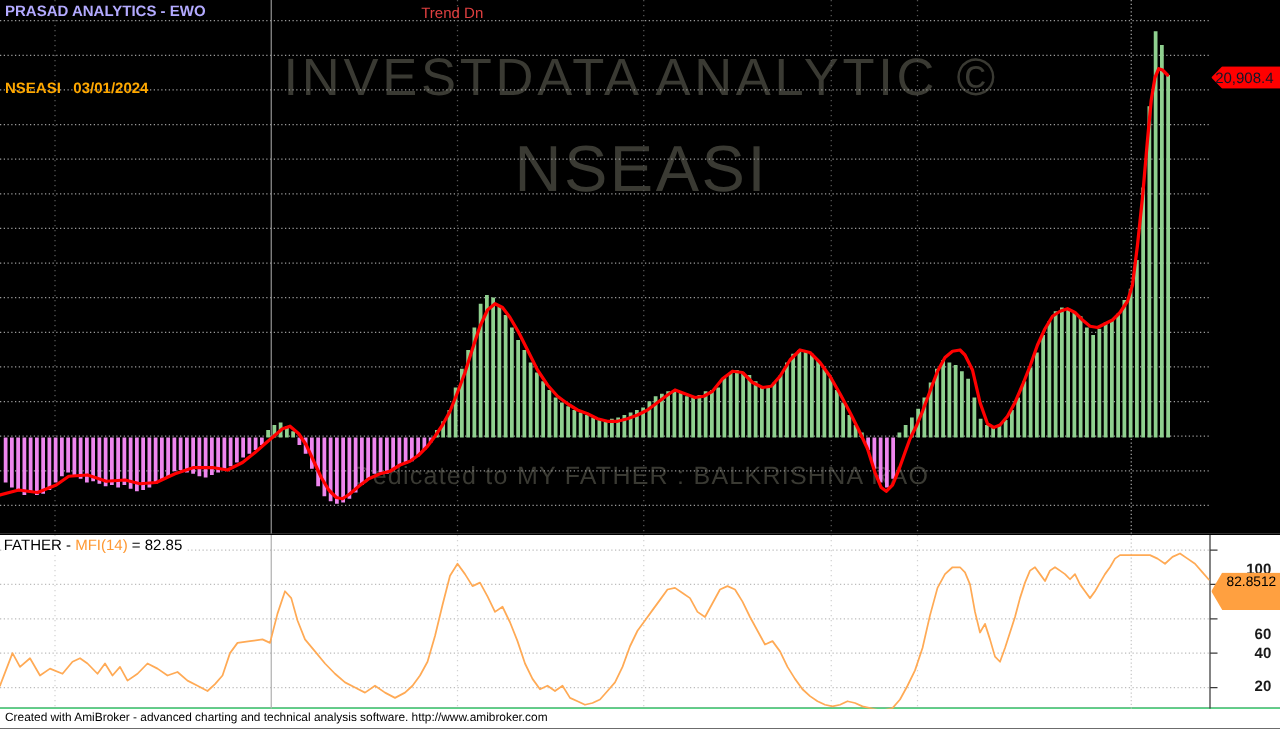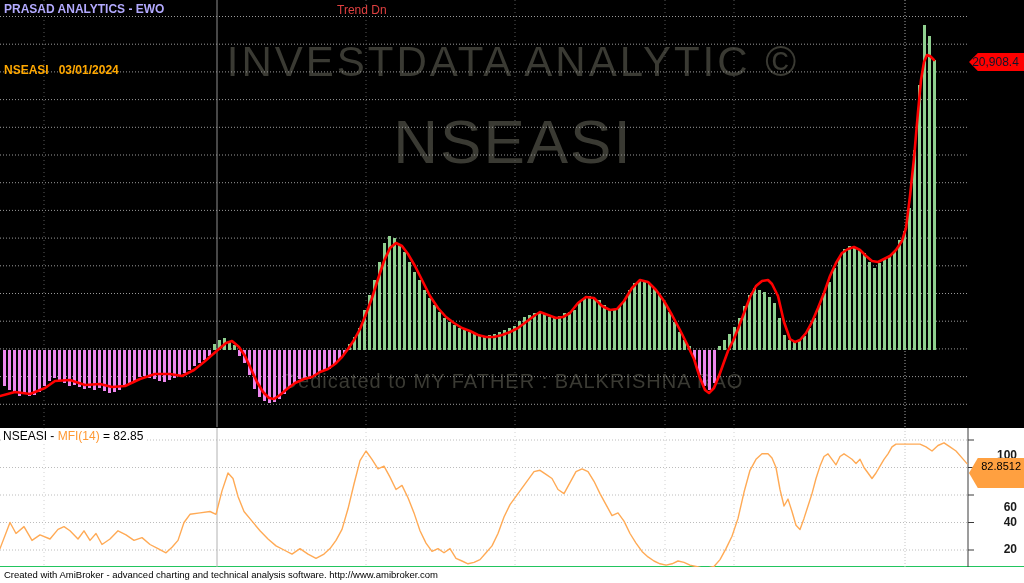--- a/index.html
+++ b/index.html
@@ -5,21 +5,21 @@
   html,body{margin:0;padding:0;background:#000;}
   #app{position:relative;width:1024px;height:583px;overflow:hidden;
        font-family:"Liberation Sans",sans-serif;background:#000;}
 
   
   #top-panel{position:absolute;left:0;top:0;width:1024px;height:427px;background:#000;}
   #ewo-svg{position:absolute;left:0;top:0;z-index:2;}
   .wm{position:absolute;left:513px;transform:translateX(-50%);z-index:1;
       color:#3a3a33;white-space:nowrap;}
   .wm1{top:38px;font-size:42px;letter-spacing:3px;}
-  .wm2{top:106px;font-size:62px;letter-spacing:2px;}
+  .wm2{top:106px;font-size:52px;letter-spacing:2px;}
   .wm3{top:370px;font-size:20px;letter-spacing:1px;}
   .chart-title{position:absolute;left:4px;top:2px;z-index:3;font-size:12px;font-weight:bold;white-space:pre;}
   .symbol-date{position:absolute;left:4px;top:19px;z-index:3;font-size:12px;font-weight:bold;white-space:pre;}
   .trend{position:absolute;left:337px;top:3px;z-index:3;font-size:12px;font-weight:normal;text-align:right;}
   .price-tag{position:absolute;left:969px;width:55px;height:18px;z-index:4;
       clip-path:polygon(0% 50%,16% 0%,100% 0%,100% 100%,16% 100%);
       color:#0f172a;font-size:12px;line-height:18px;text-align:center;padding-right:2px;box-sizing:border-box;}
 
   
   #bottom-panel{position:absolute;left:0;top:427px;width:1024px;height:139px;background:#fff;border-top:1px solid #000;box-sizing:border-box;}
@@ -281,21 +281,21 @@
         <line x1="217" y1="0" x2="217" y2="139" stroke="#b2b2b2" stroke-width="1"></line>
         <line x1="905" y1="0" x2="905" y2="139" stroke="#c6c6c6" stroke-width="1" stroke-dasharray="1 2"></line>
         <line x1="968" y1="0" x2="968" y2="139" stroke="#3a3a3a" stroke-width="1"></line>
         <line x1="968" y1="12" x2="974" y2="12" stroke="#3a3a3a" stroke-width="1"></line>
         <line x1="968" y1="39.5" x2="974" y2="39.5" stroke="#3a3a3a" stroke-width="1"></line>
         <line x1="968" y1="67" x2="974" y2="67" stroke="#3a3a3a" stroke-width="1"></line>
         <line x1="968" y1="94.5" x2="974" y2="94.5" stroke="#3a3a3a" stroke-width="1"></line>
         <line x1="968" y1="122" x2="974" y2="122" stroke="#3a3a3a" stroke-width="1"></line>
         <polyline points="0,120.6 10,94.5 16,105.5 24,98.6 32,112.4 40,106.9 50,111.0 58,101.4 64,98.6 70,102.8 78,111.0 84,102.8 90,112.4 96,105.5 102,116.5 110,111.0 118,102.8 126,106.9 134,112.4 142,109.6 150,116.5 158,120.6 166,124.8 172,119.3 178,112.4 184,94.5 190,86.3 200,84.9 210,83.5 216,86.3 222,62.9 228,45.0 233,50.5 238,68.4 244,83.5 252,93.1 260,102.8 268,111.0 276,117.9 284,122.0 292,126.1 300,120.6 308,126.1 316,130.3 324,126.1 330,120.6 336,112.4 342,101.4 348,80.8 354,56.0 360,32.6 366,23.0 372,31.3 378,40.9 384,38.1 390,49.1 396,61.5 402,57.4 408,69.8 414,84.9 420,102.8 426,115.1 432,123.4 438,120.6 444,124.8 450,120.6 456,130.3 462,133.0 468,135.8 474,134.4 480,131.6 486,124.8 492,117.9 498,105.5 504,89.0 510,76.6 516,68.4 522,60.1 528,51.9 534,43.6 540,42.3 546,46.4 552,50.5 558,61.5 564,65.6 570,54.6 576,43.6 582,40.9 588,43.6 594,53.3 600,65.6 606,76.6 612,87.6 618,84.9 624,93.1 630,105.5 636,115.1 642,123.4 648,128.9 654,133.0 660,135.8 666,137.1 672,135.8 678,133.0 684,134.4 690,137.1 696,138.5 702,139.9 708,139.9 714,138.5 720,131.6 726,120.6 732,108.3 738,90.4 744,64.3 750,42.3 756,31.3 762,25.8 768,25.8 772,29.9 776,39.5 780,61.5 784,78.0 788,71.1 792,83.5 796,97.3 800,101.4 804,90.4 808,78.0 812,65.6 816,50.5 820,38.1 824,28.5 828,25.8 832,31.3 836,36.8 840,28.5 844,25.8 848,28.5 852,31.3 856,35.4 860,31.3 864,39.5 868,45.0 872,50.5 876,45.0 880,38.1 884,31.3 888,25.8 892,18.9 896,16.1 902,16.1 908,16.1 914,16.1 920,16.1 926,18.9 932,23.0 938,17.5 944,14.8 950,18.9 956,23.0 962,29.9 967,35.6" fill="none" stroke="#ffaa55" stroke-width="1.4" stroke-linejoin="round" stroke-linecap="round"></polyline>
       </svg>
-    <div class="mfi-title"><span>NSEASI - </span><span id="mfi-ind" style="color: rgb(255, 153, 51);">MFI(14)</span><span> = 82.85</span></div>
+    <div class="mfi-title"><span>FATHER - </span><span id="mfi-ind" style="color: rgb(255, 153, 51);">MFI(14)</span><span> = 82.85</span></div>
     <div id="mfi-labels">
         <div class="axis-label" style="top: 20px;">100</div>
         <div class="axis-label" style="top: 72px;">60</div>
         <div class="axis-label" style="top: 86.5px;">40</div>
         <div class="axis-label" style="top: 114px;">20</div>
       </div>
     <div class="mfi-tag" style="background: rgb(255, 160, 64); top: 30px;">
       <span>82.8512</span>
     </div>
   </div>

